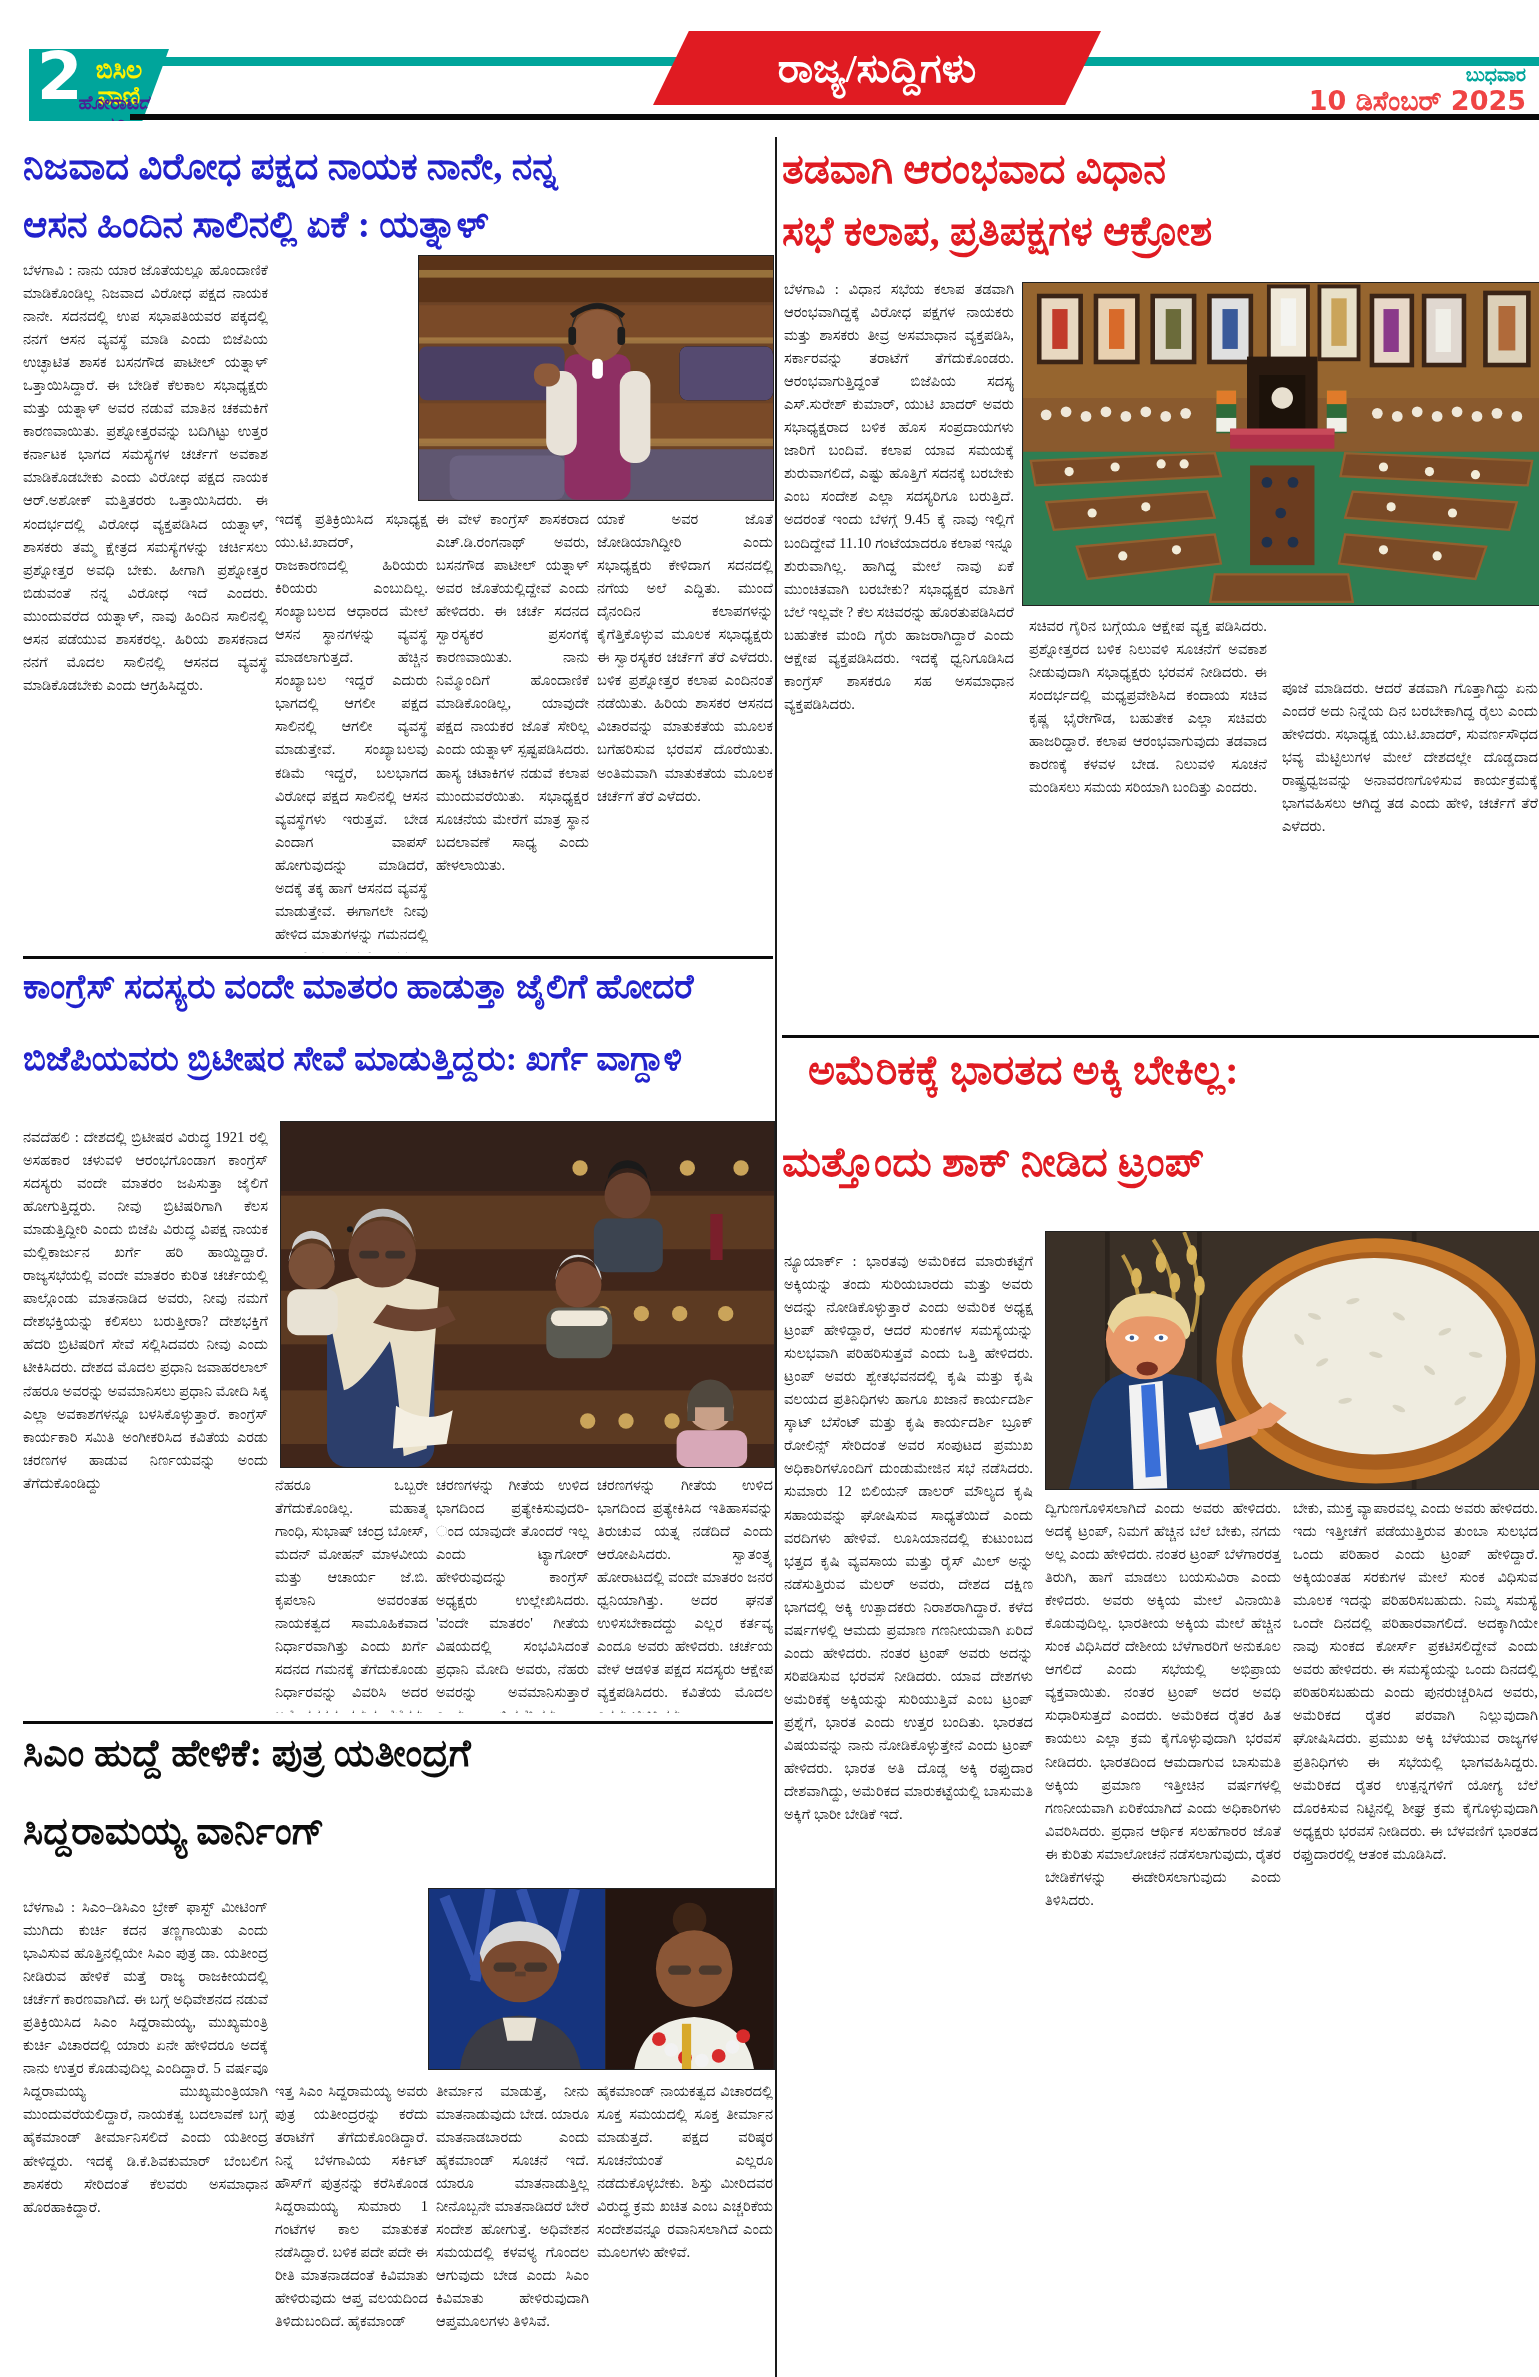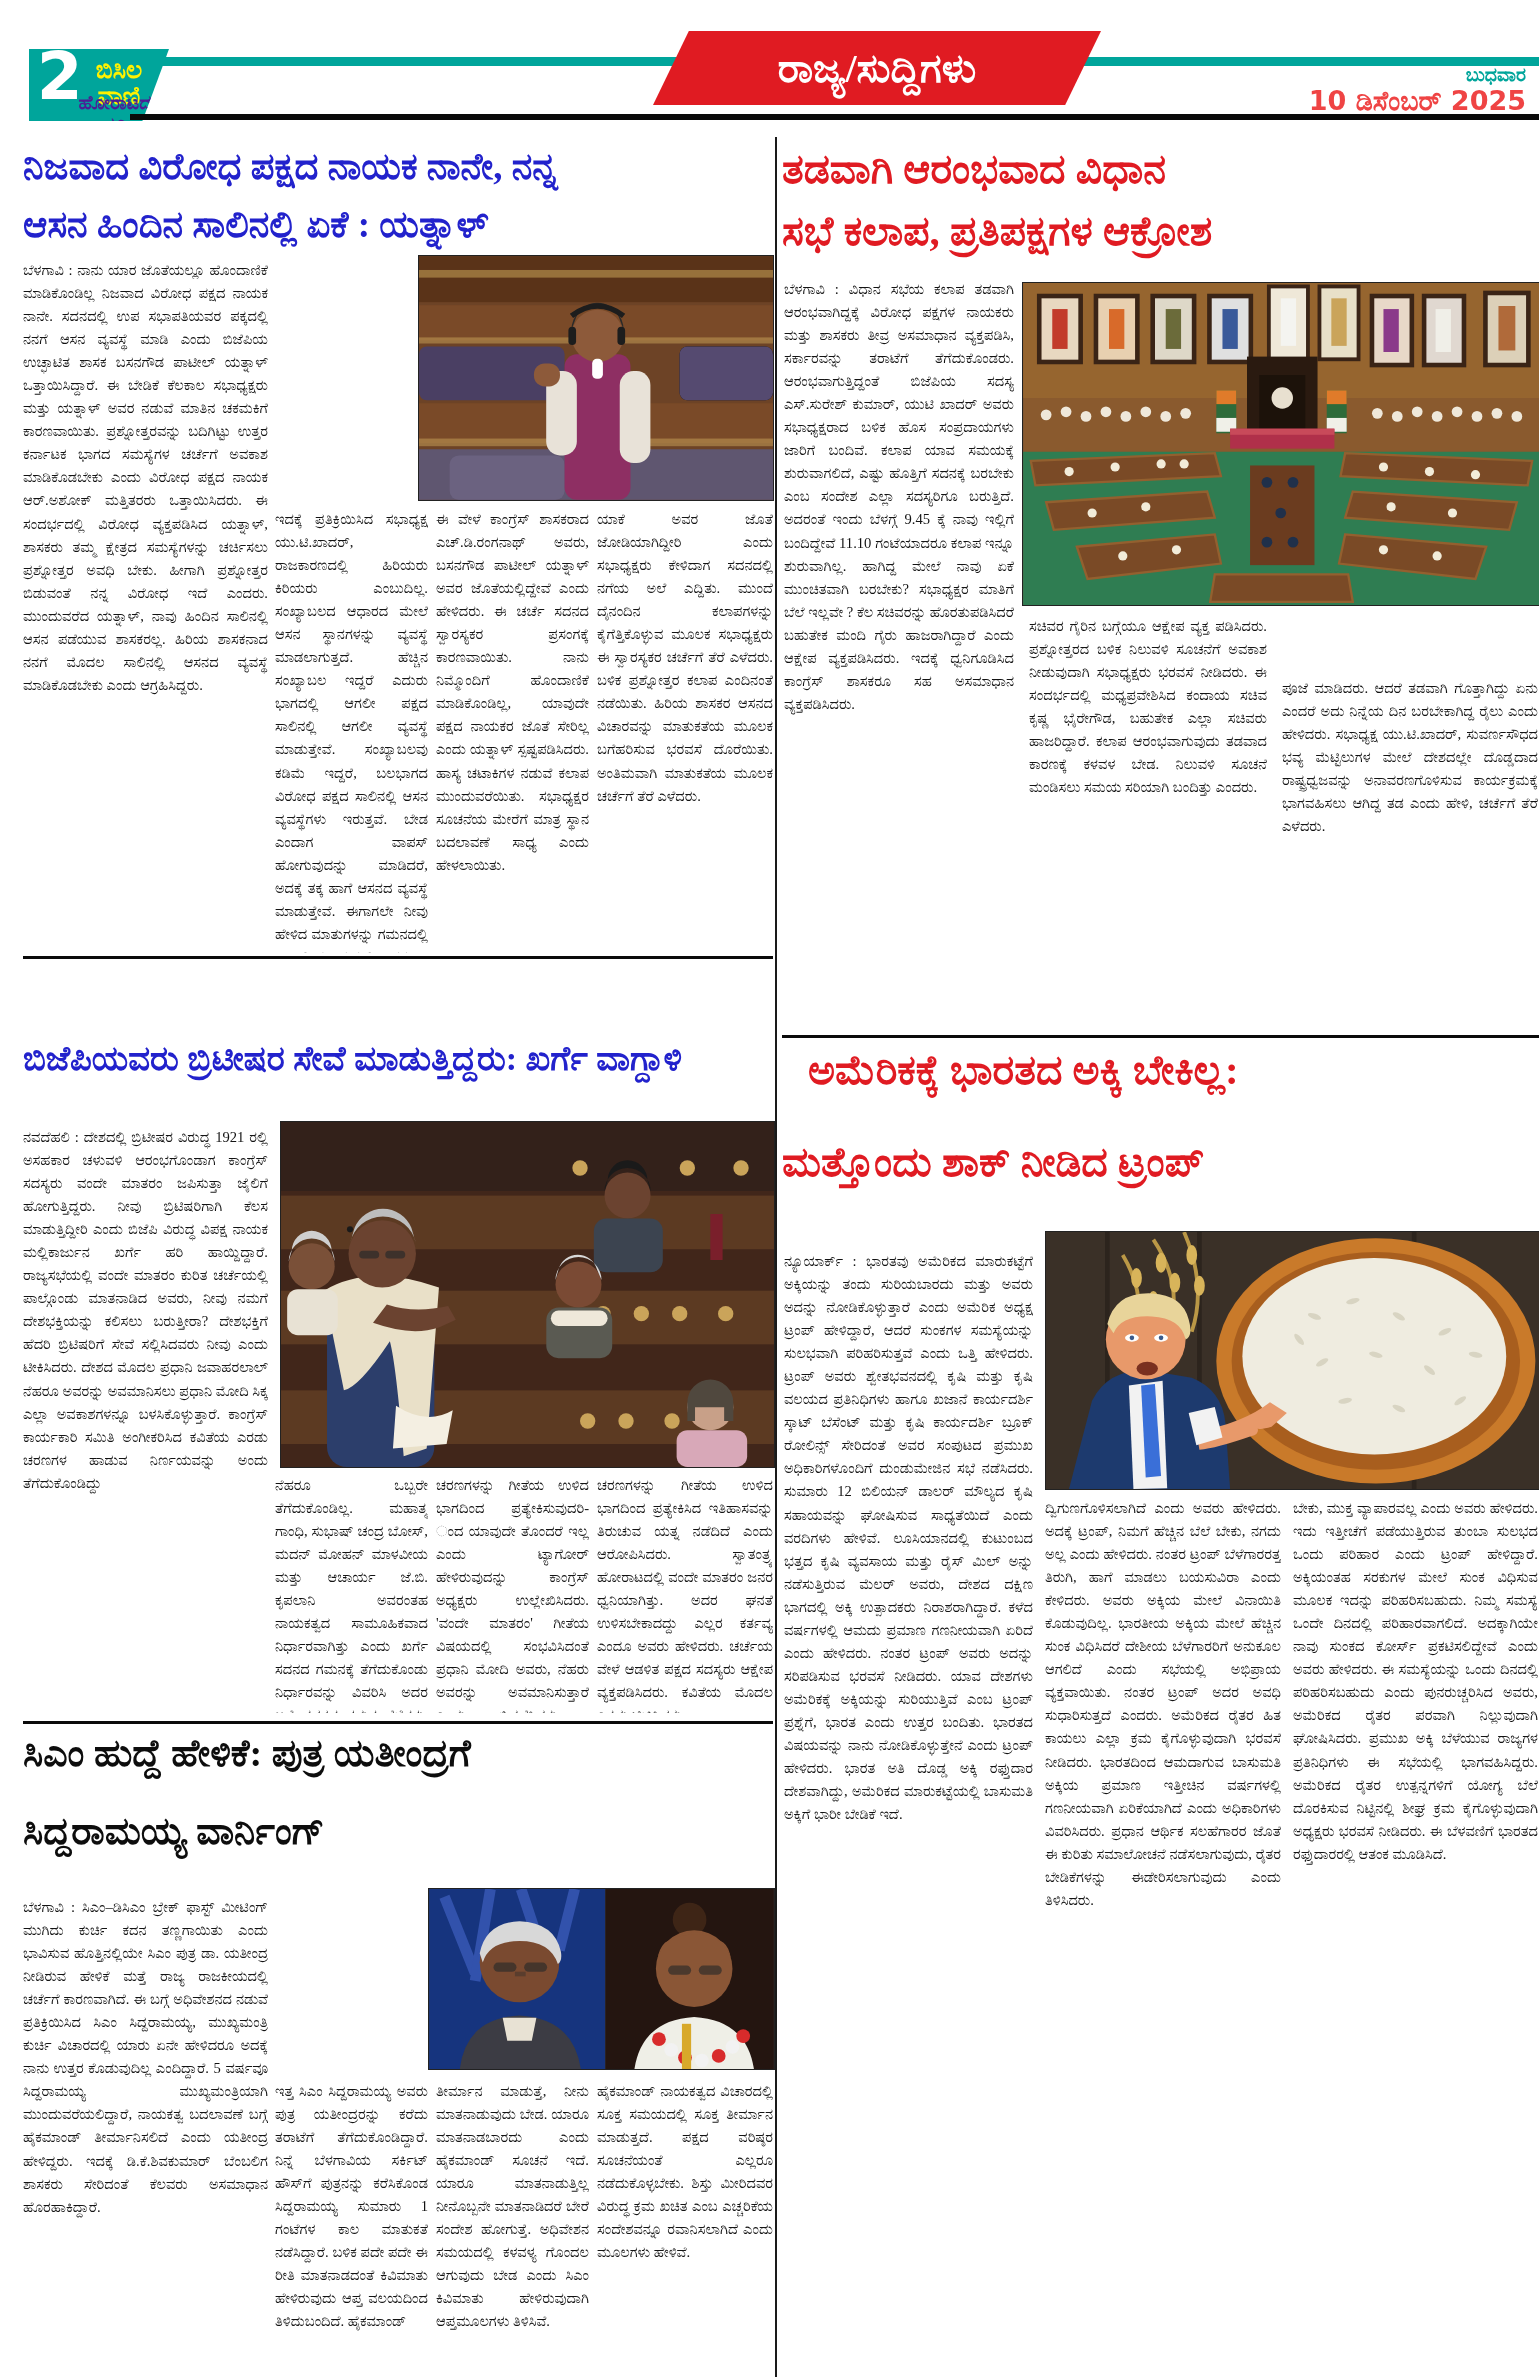--- a/index.html
+++ b/index.html
@@ -217,20 +217,21 @@
   </div>
 
   <div class="col" style="left:784px;top:278px;width:230px;height:753px;">ಬೆಳಗಾವಿ : ವಿಧಾನ ಸಭೆಯ ಕಲಾಪ ತಡವಾಗಿ ಆರಂಭವಾಗಿದ್ದಕ್ಕೆ ವಿರೋಧ ಪಕ್ಷಗಳ ನಾಯಕರು ಮತ್ತು ಶಾಸಕರು ತೀವ್ರ ಅಸಮಾಧಾನ ವ್ಯಕ್ತಪಡಿಸಿ, ಸರ್ಕಾರವನ್ನು ತರಾಟೆಗೆ ತೆಗೆದುಕೊಂಡರು. ಆರಂಭವಾಗುತ್ತಿದ್ದಂತೆ ಬಿಜೆಪಿಯ ಸದಸ್ಯ ಎಸ್.ಸುರೇಶ್ ಕುಮಾರ್, ಯುಟಿ ಖಾದರ್ ಅವರು ಸಭಾಧ್ಯಕ್ಷರಾದ ಬಳಿಕ ಹೊಸ ಸಂಪ್ರದಾಯಗಳು ಜಾರಿಗೆ ಬಂದಿವೆ. ಕಲಾಪ ಯಾವ ಸಮಯಕ್ಕೆ ಶುರುವಾಗಲಿದೆ, ಎಷ್ಟು ಹೊತ್ತಿಗೆ ಸದನಕ್ಕೆ ಬರಬೇಕು ಎಂಬ ಸಂದೇಶ ಎಲ್ಲಾ ಸದಸ್ಯರಿಗೂ ಬರುತ್ತಿದೆ. ಅದರಂತೆ ಇಂದು ಬೆಳಗ್ಗೆ 9.45 ಕ್ಕೆ ನಾವು ಇಲ್ಲಿಗೆ ಬಂದಿದ್ದೇವೆ 11.10 ಗಂಟೆಯಾದರೂ ಕಲಾಪ ಇನ್ನೂ ಶುರುವಾಗಿಲ್ಲ. ಹಾಗಿದ್ದ ಮೇಲೆ ನಾವು ಏಕೆ ಮುಂಚಿತವಾಗಿ ಬರಬೇಕು? ಸಭಾಧ್ಯಕ್ಷರ ಮಾತಿಗೆ ಬೆಲೆ ಇಲ್ಲವೇ ? ಕೆಲ ಸಚಿವರನ್ನು ಹೊರತುಪಡಿಸಿದರೆ ಬಹುತೇಕ ಮಂದಿ ಗೈರು ಹಾಜರಾಗಿದ್ದಾರೆ ಎಂದು ಆಕ್ಷೇಪ ವ್ಯಕ್ತಪಡಿಸಿದರು. ಇದಕ್ಕೆ ಧ್ವನಿಗೂಡಿಸಿದ ಕಾಂಗ್ರೆಸ್ ಶಾಸಕರೂ ಸಹ ಅಸಮಾಧಾನ ವ್ಯಕ್ತಪಡಿಸಿದರು.</div>
   <div class="col" style="left:1029px;top:615px;width:238px;height:414px;">ಸಚಿವರ ಗೈರಿನ ಬಗ್ಗೆಯೂ ಆಕ್ಷೇಪ ವ್ಯಕ್ತ ಪಡಿಸಿದರು. ಪ್ರಶ್ನೋತ್ತರದ ಬಳಿಕ ನಿಲುವಳಿ ಸೂಚನೆಗೆ ಅವಕಾಶ ನೀಡುವುದಾಗಿ ಸಭಾಧ್ಯಕ್ಷರು ಭರವಸೆ ನೀಡಿದರು. ಈ ಸಂದರ್ಭದಲ್ಲಿ ಮಧ್ಯಪ್ರವೇಶಿಸಿದ ಕಂದಾಯ ಸಚಿವ ಕೃಷ್ಣ ಭೈರೇಗೌಡ, ಬಹುತೇಕ ಎಲ್ಲಾ ಸಚಿವರು ಹಾಜರಿದ್ದಾರೆ. ಕಲಾಪ ಆರಂಭವಾಗುವುದು ತಡವಾದ ಕಾರಣಕ್ಕೆ ಕಳವಳ ಬೇಡ. ನಿಲುವಳಿ ಸೂಚನೆ ಮಂಡಿಸಲು ಸಮಯ ಸರಿಯಾಗಿ ಬಂದಿತ್ತು ಎಂದರು.</div>
   <div class="col" style="left:1282px;top:629px;width:256px;height:414px;margin-top:48px;">ಪೂಜೆ ಮಾಡಿದರು. ಆದರೆ ತಡವಾಗಿ ಗೊತ್ತಾಗಿದ್ದು ಏನು ಎಂದರೆ ಅದು ನಿನ್ನೆಯ ದಿನ ಬರಬೇಕಾಗಿದ್ದ ರೈಲು ಎಂದು ಹೇಳಿದರು. ಸಭಾಧ್ಯಕ್ಷ ಯು.ಟಿ.ಖಾದರ್, ಸುವರ್ಣಸೌಧದ ಭವ್ಯ ಮೆಟ್ಟಿಲುಗಳ ಮೇಲೆ ದೇಶದಲ್ಲೇ ದೊಡ್ಡದಾದ ರಾಷ್ಟ್ರಧ್ವಜವನ್ನು ಅನಾವರಣಗೊಳಿಸುವ ಕಾರ್ಯಕ್ರಮಕ್ಕೆ ಭಾಗವಹಿಸಲು ಆಗಿದ್ದ ತಡ ಎಂದು ಹೇಳಿ, ಚರ್ಚೆಗೆ ತೆರೆ ಎಳೆದರು.</div>
 
   <div class="h-rule" style="left:782px;top:1035px;width:758px;"></div>
 
   <div class="h-rule" style="left:23px;top:956px;width:750px;"></div>
 
+  <div class="headline hl-blue" style="left:23px;top:968px;width:750px;font-size:34px;">ಕಾಂಗ್ರೆಸ್ ಸದಸ್ಯರು ವಂದೇ ಮಾತರಂ ಹಾಡುತ್ತಾ ಜೈಲಿಗೆ ಹೋದರೆ</div>
   <div class="headline hl-blue" style="left:23px;top:1040px;width:750px;font-size:34px;">ಬಿಜೆಪಿಯವರು ಬ್ರಿಟೀಷರ ಸೇವೆ ಮಾಡುತ್ತಿದ್ದರು: ಖರ್ಗೆ ವಾಗ್ದಾಳಿ</div>
 
   <div class="photo" style="left:280px;top:1121px;width:493px;height:345px;">
     <svg width="493" height="345" viewBox="0 0 643 450" xmlns="http://www.w3.org/2000/svg">
       <rect width="643" height="450" fill="#41261a"></rect>
       <rect y="0" width="643" height="90" fill="#33211a"></rect>
       <g fill="#5c3a22">
         <rect x="0" y="96" width="643" height="70"></rect>
         <rect x="0" y="220" width="643" height="70"></rect>
         <rect x="0" y="350" width="643" height="70"></rect>

